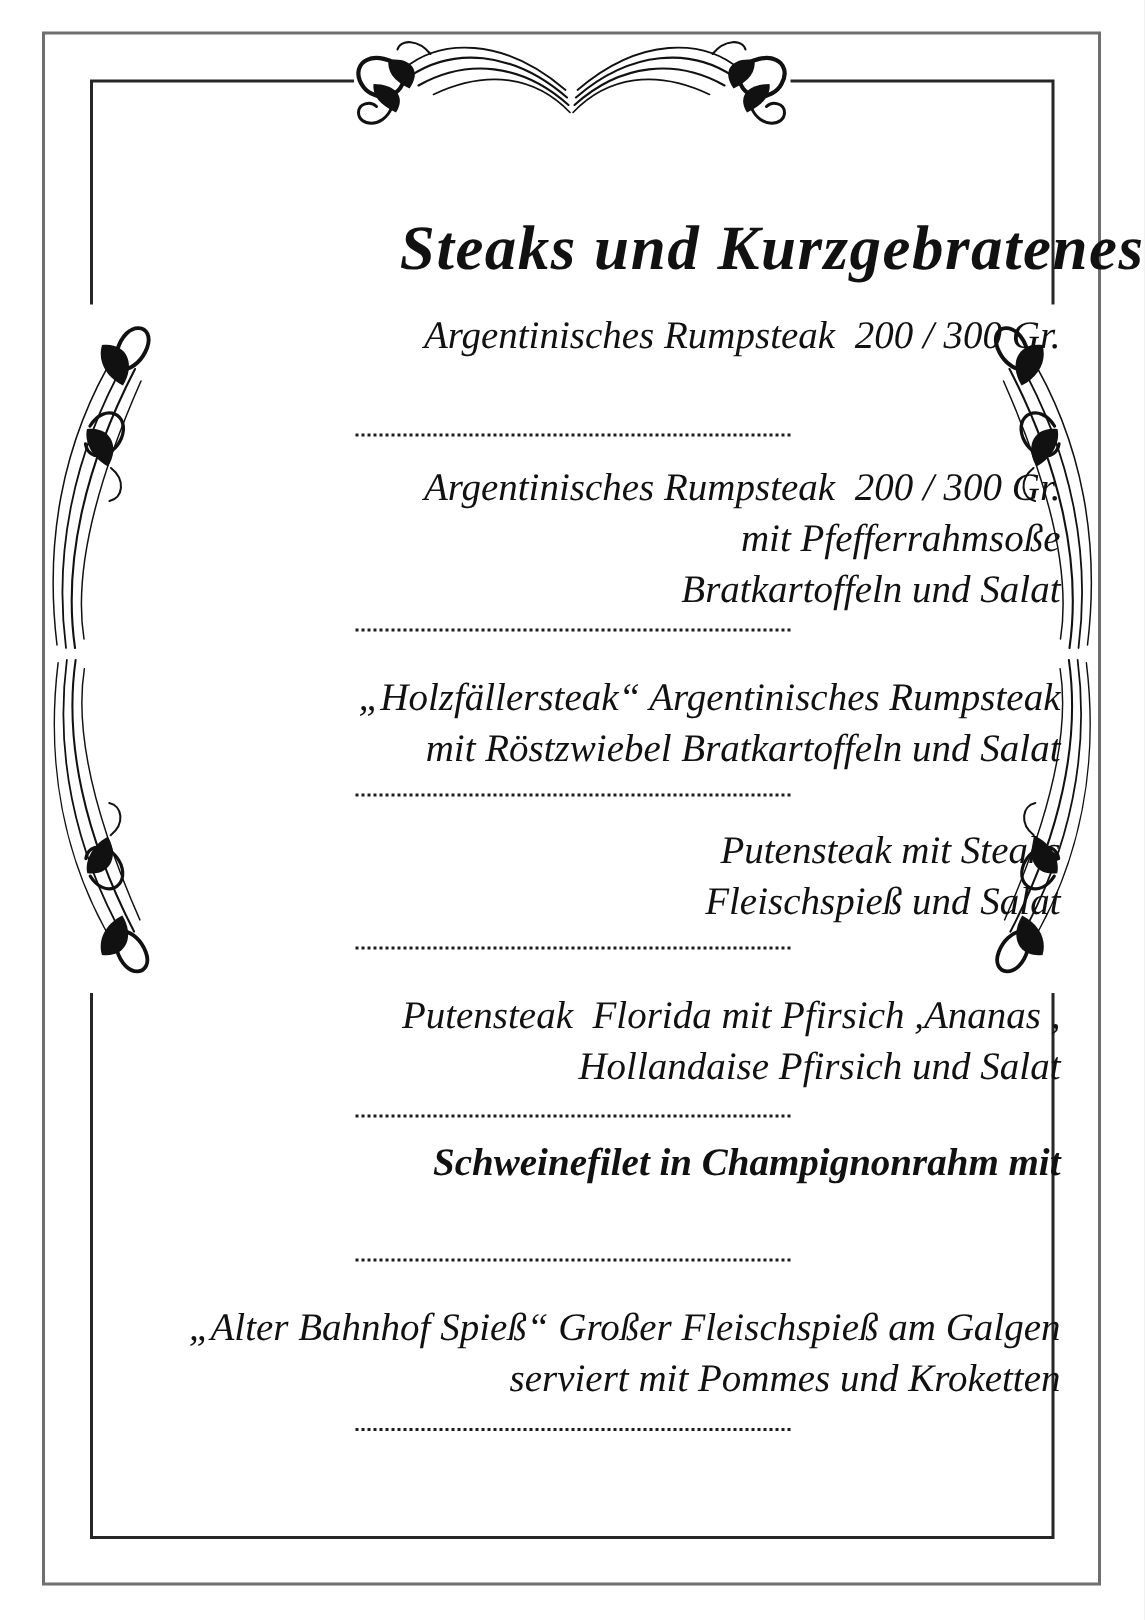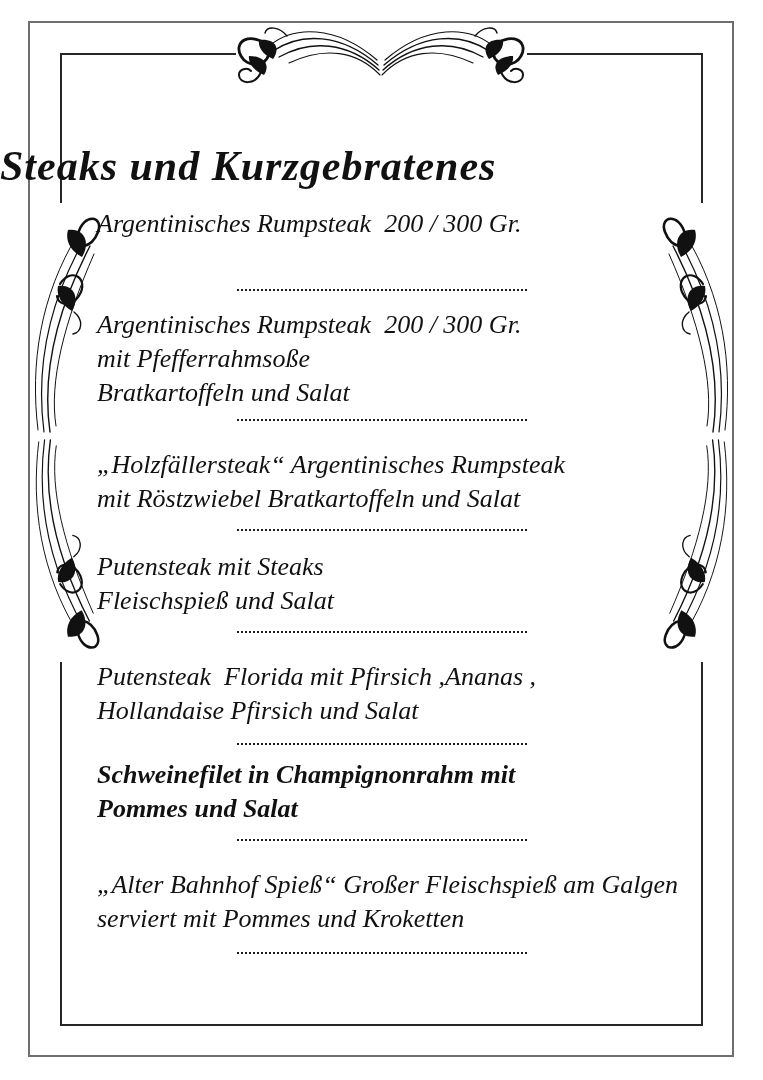--- a/index.html
+++ b/index.html
@@ -20,28 +20,28 @@
   .mask-top{left:236px;top:45px;width:291px;height:18px;}
   .mask-left{left:51px;top:203px;width:20px;height:459px;}
   .mask-right{left:692px;top:203px;width:20px;height:459px;}
   .ornament{position:absolute;}
   .orn-top{left:231px;top:20px;width:300px;height:68px;}
   .orn-left-upper{left:30px;top:206px;width:72px;height:228px;}
   .orn-left-lower{left:30px;top:438px;width:72px;height:222px;transform:scaleY(-1);}
   .orn-right-upper{left:661px;top:206px;width:72px;height:228px;transform:scaleX(-1);}
   .orn-right-lower{left:661px;top:438px;width:72px;height:222px;transform:scale(-1,-1);}
   .title{
-    position:absolute;left:0;top:98px;width:763px;text-align:left;
+    position:absolute;left:0;top:98px;width:763px;text-align:right;
     font-style:italic;font-size:42px;font-weight:600;letter-spacing:1px;
     white-space:pre;
     margin-top:44px;
   }
   .menu-item{
     position:absolute;left:97px;width:610px;
-    font-style:italic;font-size:26px;line-height:34px;font-weight:500;
+    font-style:italic;font-size:26px;line-height:34px;font-weight:500;text-align:right;
   }
   .menu-item .line{white-space:pre;}
   .item-0{top:207px;}
   .item-1{top:308px;}
   .item-2{top:448px;}
   .item-3{top:550px;}
   .item-4{top:660px;}
   .item-5{top:758px;font-weight:bold;}
   .item-6{top:868px;}
   .dots{
@@ -151,21 +151,20 @@
   <div class="dots dots-3"></div>
 
   <div class="menu-item item-4">
     <div class="line">Putensteak  Florida mit Pfirsich ,Ananas ,</div>
     <div class="line">Hollandaise Pfirsich und Salat</div>
   </div>
   <div class="dots dots-4"></div>
 
   <div class="menu-item item-5">
     <div class="line">Schweinefilet in Champignonrahm mit</div>
-    <div class="line">Pommes und Salat</div>
   </div>
   <div class="dots dots-5"></div>
 
   <div class="menu-item item-6">
     <div class="line">„Alter Bahnhof Spieß“ Großer Fleischspieß am Galgen</div>
     <div class="line">serviert mit Pommes und Kroketten</div>
   </div>
   <div class="dots dots-6"></div>
 
 </div>

